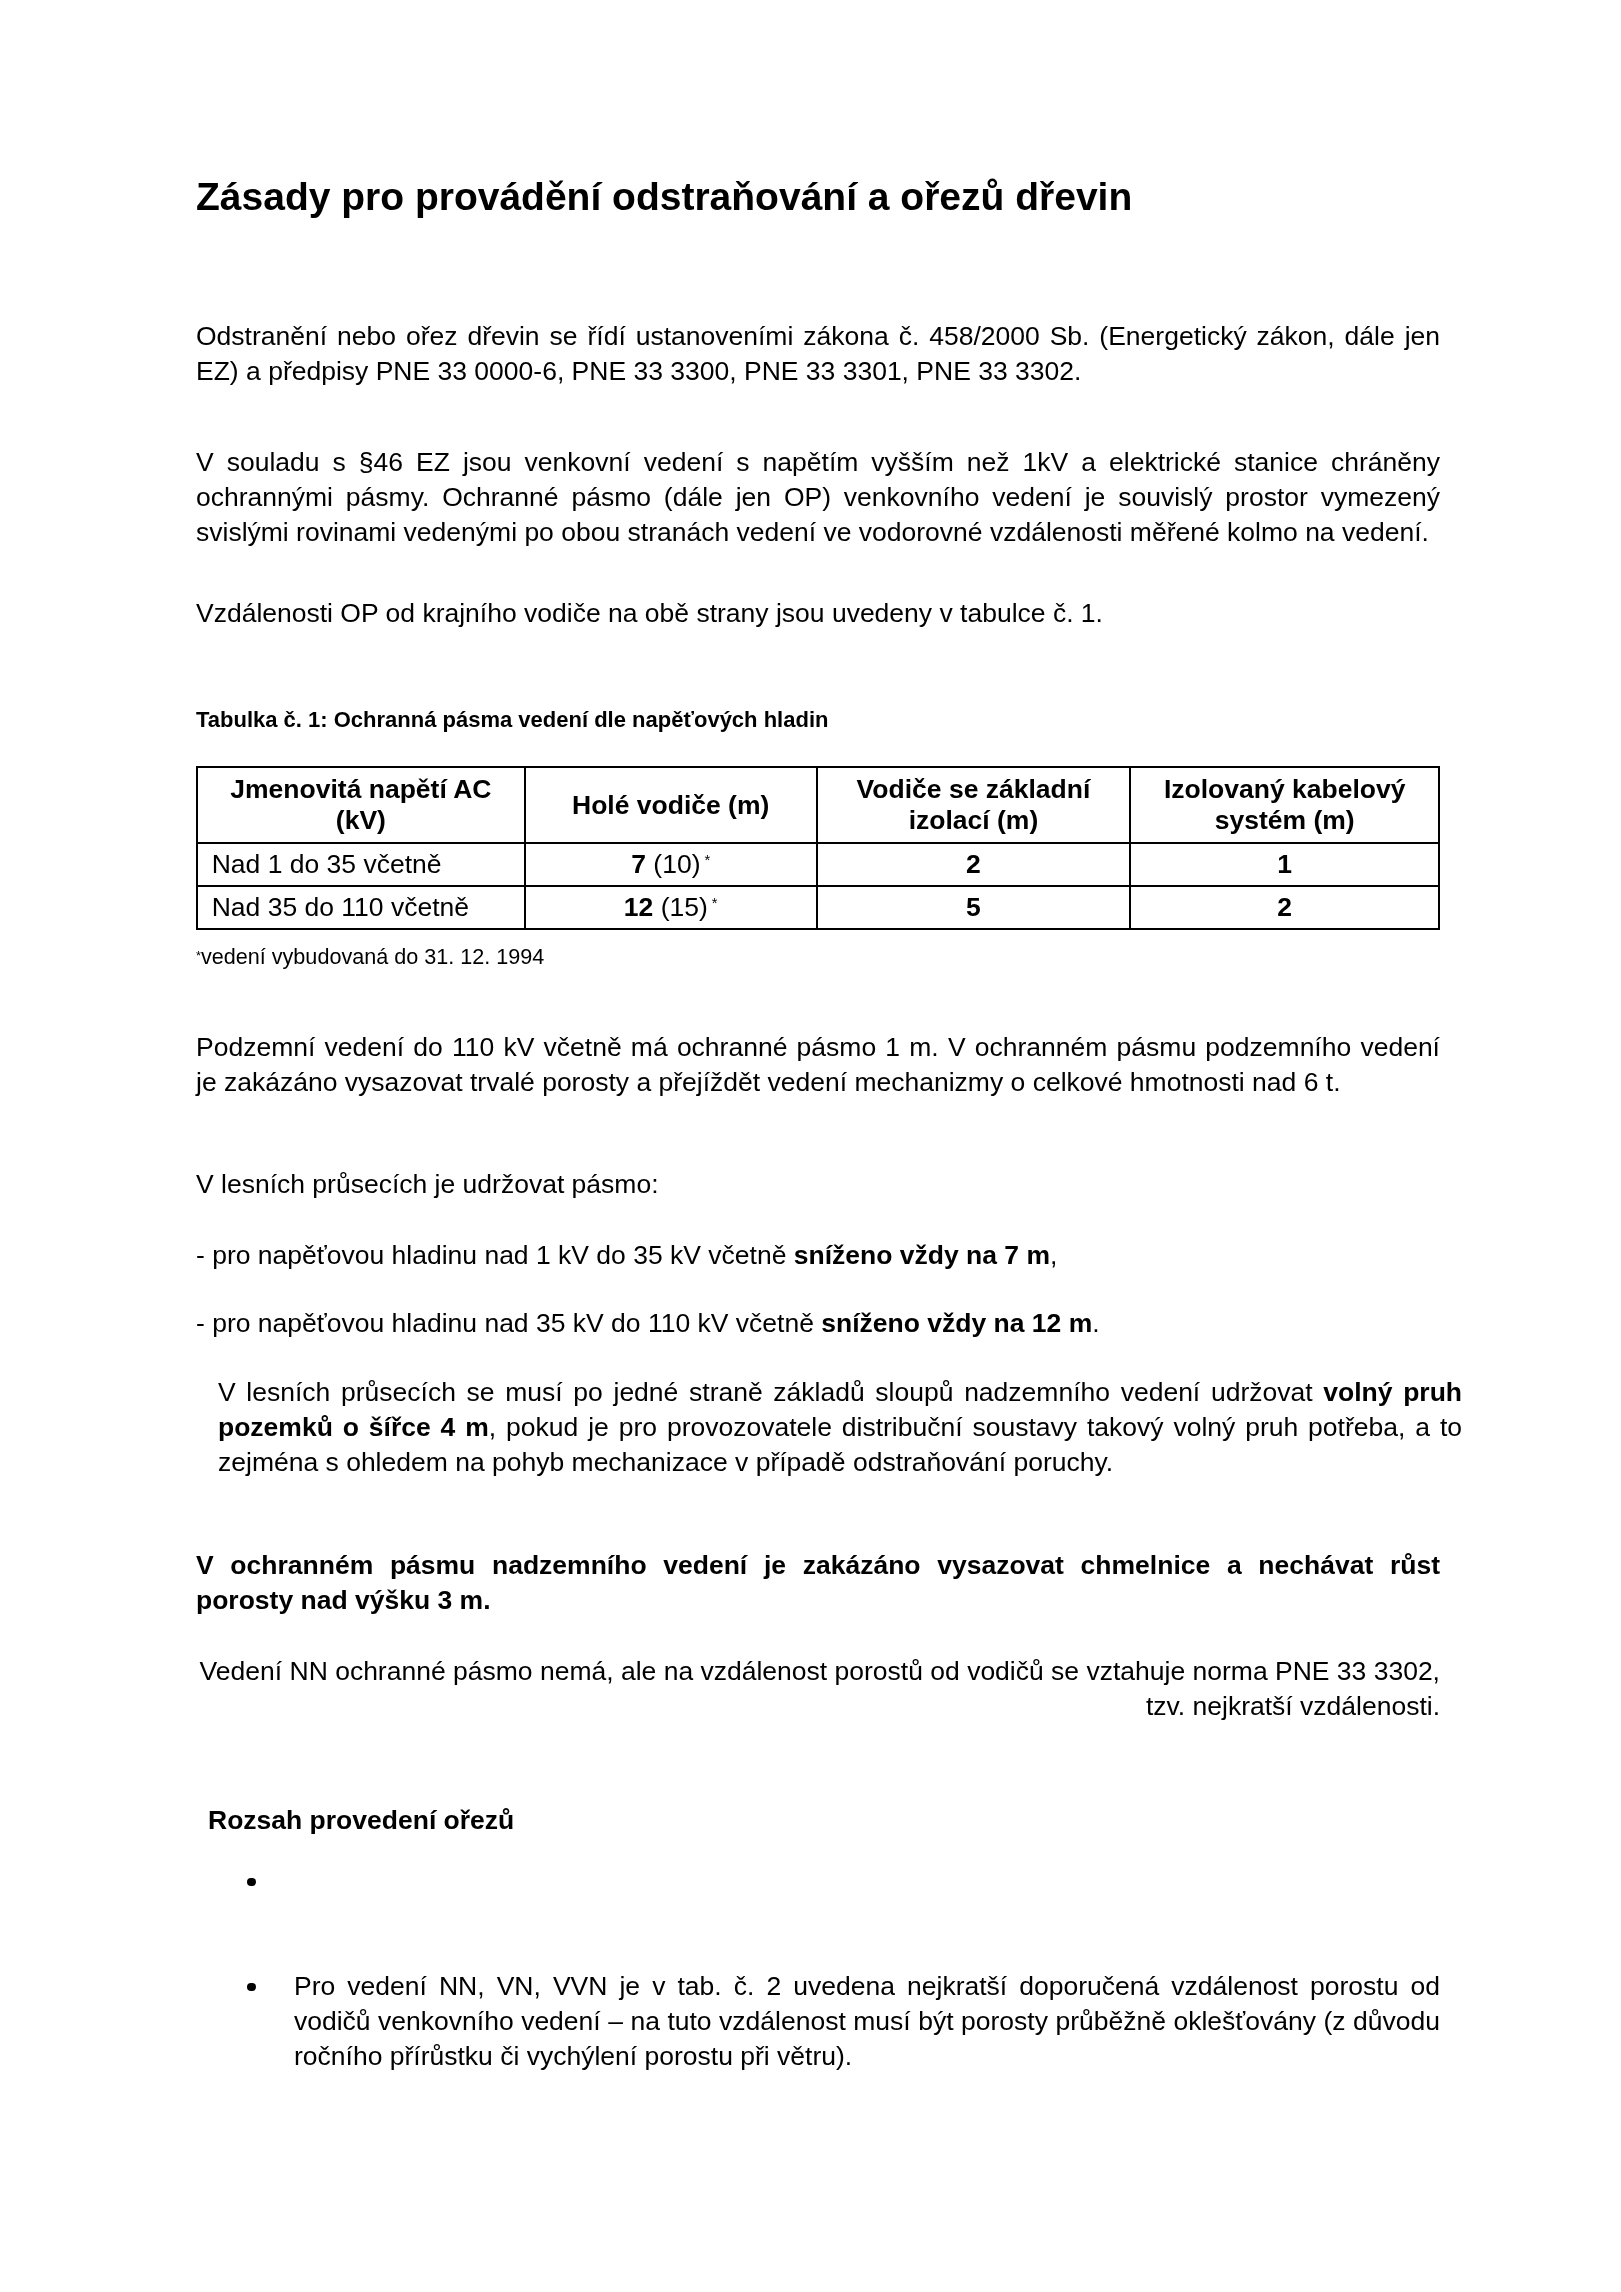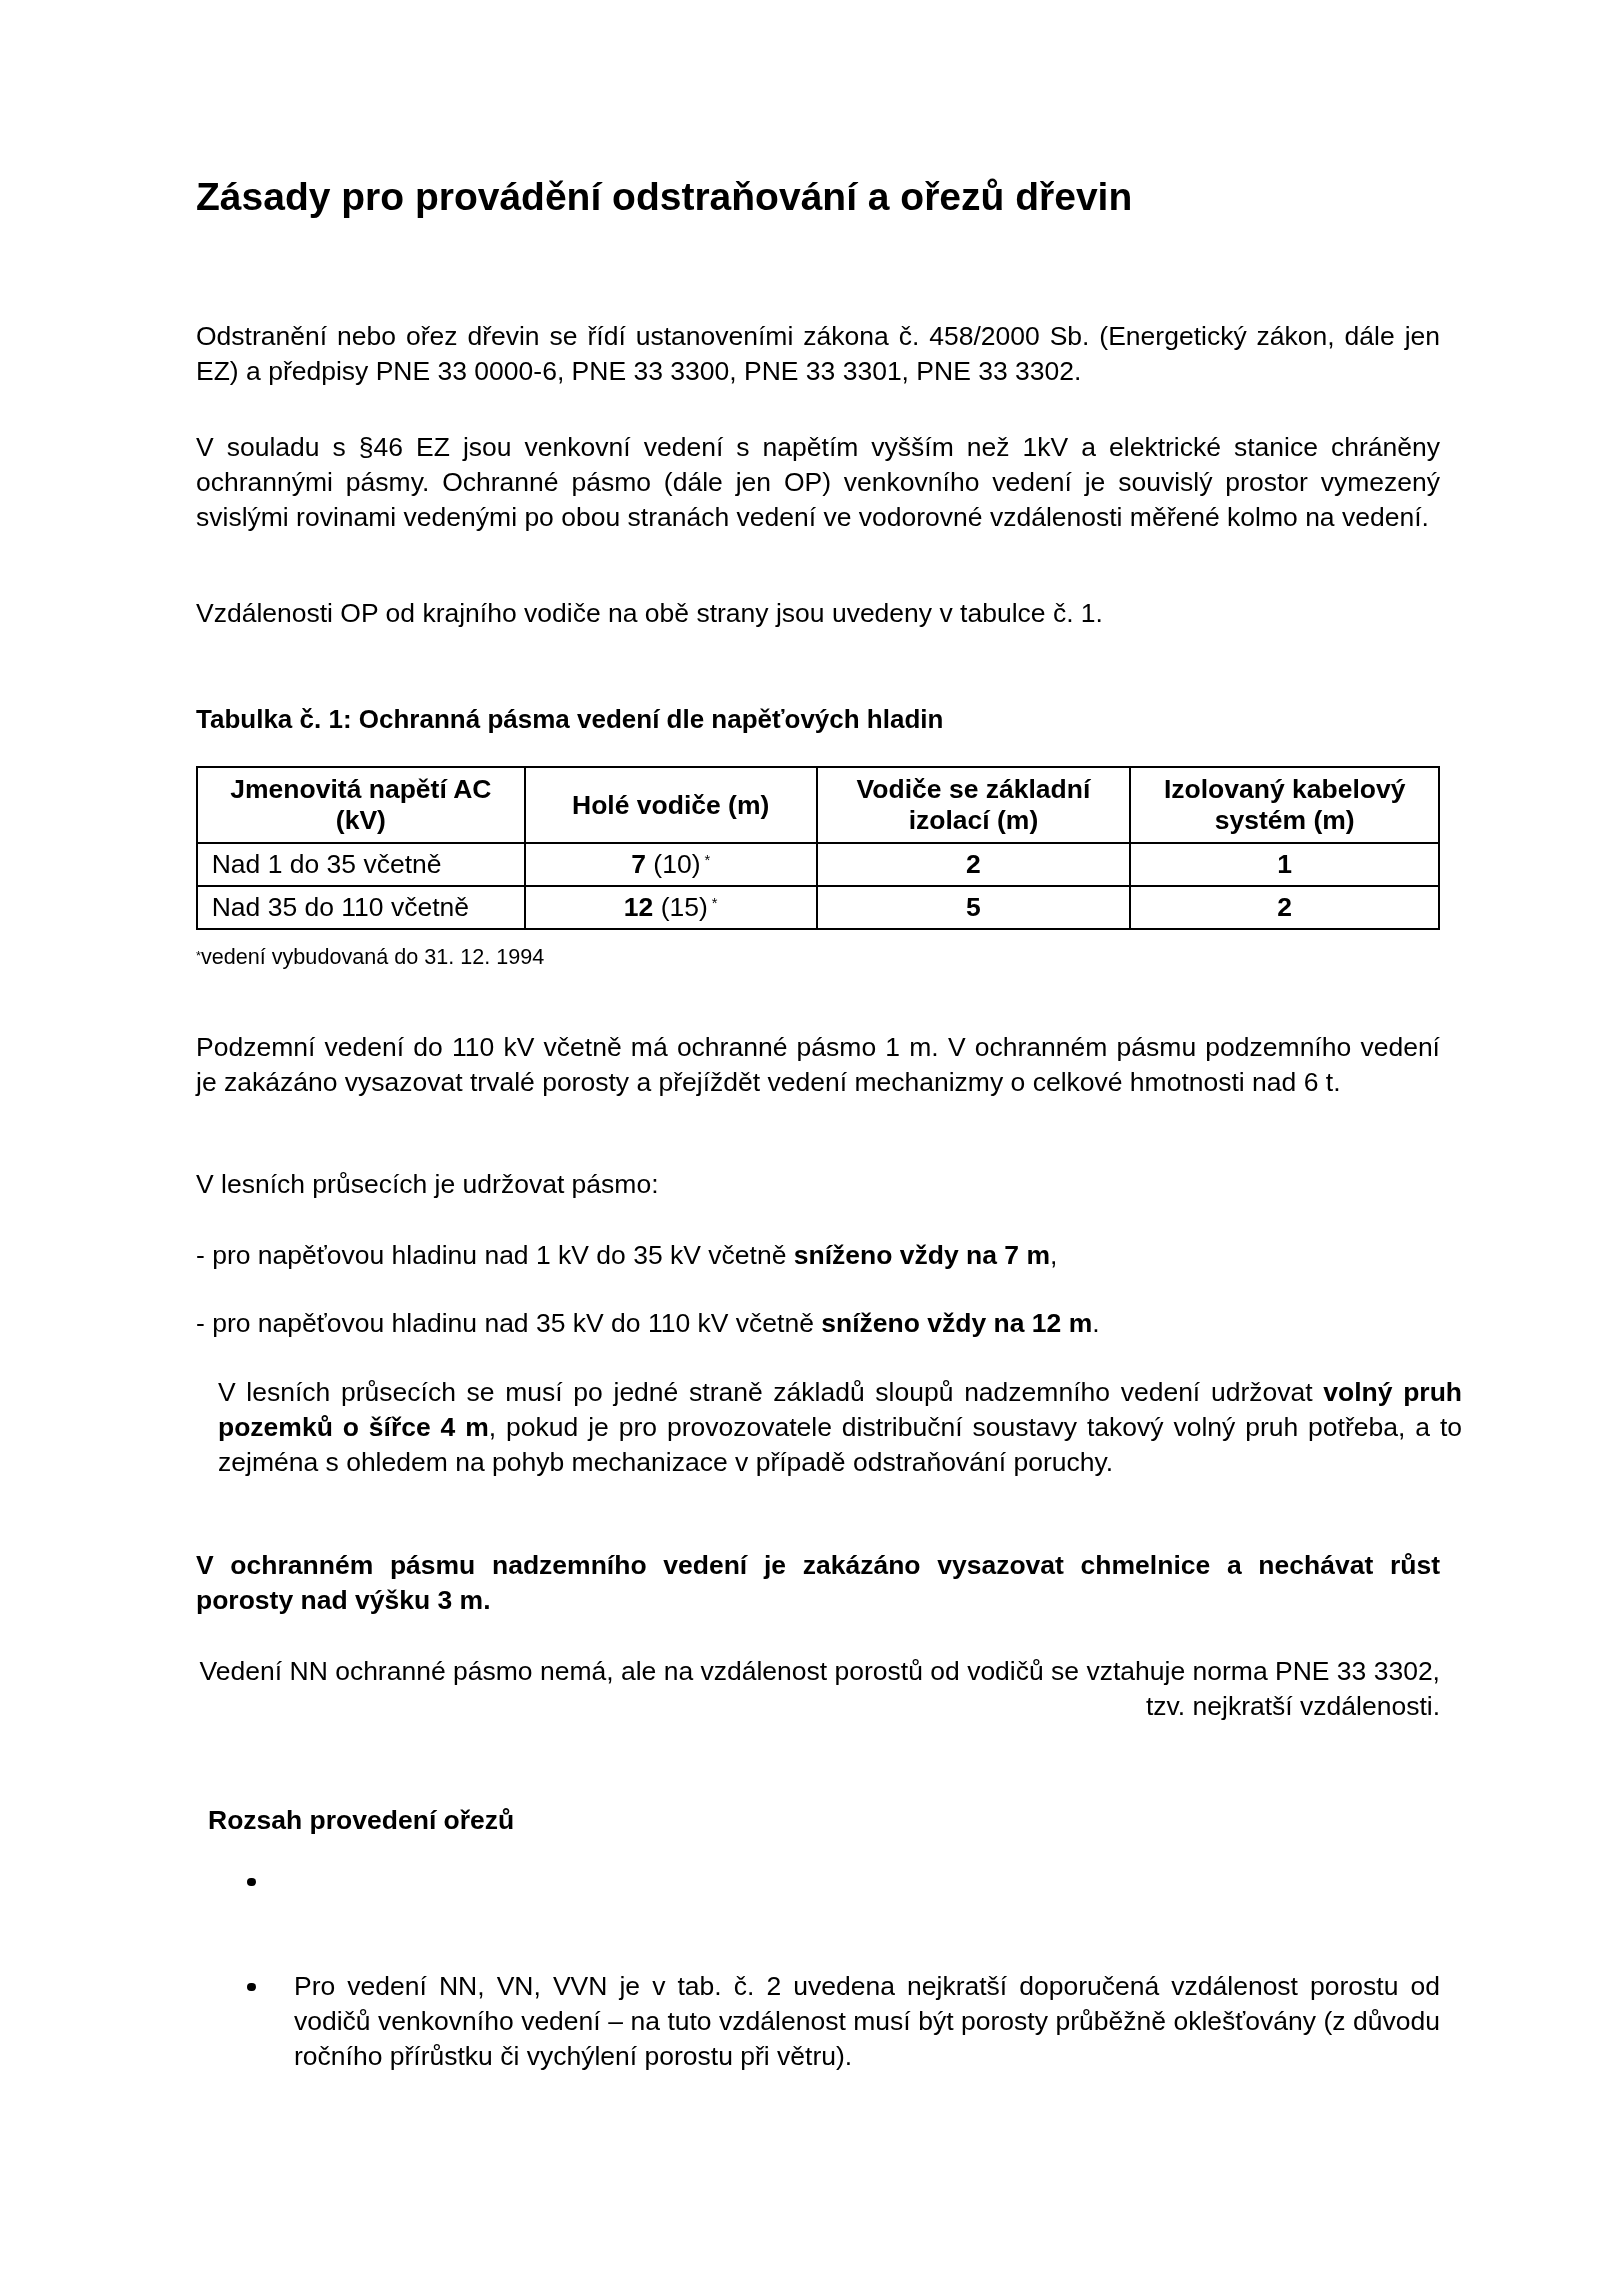--- a/index.html
+++ b/index.html
@@ -1,21 +1,21 @@
 <!DOCTYPE html>
 <html><head>
 <meta charset="utf-8">
 <style>
   html, body { margin:0; padding:0; background:#ffffff; }
   body { width:1621px; height:2293px; position:relative; overflow:hidden;
          font-family:"Liberation Sans", sans-serif; color:#000; }
   .abs { position:absolute; left:196px; width:1244px; }
   .p { font-size:26.5px; line-height:35px; text-align:justify; margin:0; }
   .title { font-size:39px; font-weight:bold; line-height:47px; margin:0; }
-  .caption { font-size:26px; font-weight:bold; line-height:35px; margin:0; }
+  .caption { font-size:22px; font-weight:bold; line-height:35px; margin:0; }
   .subhead { font-size:26.5px; font-weight:bold; line-height:35px; margin:12px; }
   b, .bold { font-weight:bold; }
   table.t { position:absolute; left:196px; top:766px; width:1244px;
             border-collapse:collapse; font-size:26.5px; }
   table.t td, table.t th { border:2px solid #000; padding:0 5.9px; }
   table.t th { font-weight:bold; text-align:center; line-height:31px; height:74px; }
   table.t td { height:41px; line-height:31px; }
   table.t td.c { text-align:center; font-weight:bold; }
   table.t td.l { text-align:left; padding-left:13.7px; }
   .sup { font-size:14.7px; vertical-align:top; position:relative; top:-3.9px; margin-left:3.9px; font-weight:normal; }
@@ -26,21 +26,21 @@
   ul.bl li { position:relative; padding-left:98px; font-size:26.5px; line-height:35px; text-align:justify; }
   ul.bl li .dot { position:absolute; left:51px; top:13.7px; width:8.8px; height:8.8px; border-radius:50%; background:#000; }
 </style>
 </head>
 <body>
 
 <h1 class="title abs" style="top:173px;">Zásady pro provádění odstraňování a ořezů dřevin</h1>
 
 <p class="p abs" style="top:319px;">Odstranění nebo ořez dřevin se řídí ustanoveními zákona č. 458/2000 Sb. (Energetický zákon, dále jen EZ) a předpisy PNE 33 0000-6, PNE 33 3300, PNE 33 3301, PNE 33 3302.</p>
 
-<p class="p abs" style="top:430px;">V souladu s §46 EZ jsou venkovní vedení s napětím vyšším než 1kV a elektrické stanice chráněny ochrannými pásmy. Ochranné pásmo (dále jen OP) venkovního vedení je souvislý prostor vymezený svislými rovinami vedenými po obou stranách vedení ve vodorovné vzdálenosti měřené kolmo na vedení.</p>
+<p class="p abs" style="top:445px;">V souladu s §46 EZ jsou venkovní vedení s napětím vyšším než 1kV a elektrické stanice chráněny ochrannými pásmy. Ochranné pásmo (dále jen OP) venkovního vedení je souvislý prostor vymezený svislými rovinami vedenými po obou stranách vedení ve vodorovné vzdálenosti měřené kolmo na vedení.</p>
 
 <p class="p abs" style="top:596px;">Vzdálenosti OP od krajního vodiče na obě strany jsou uvedeny v tabulce č. 1.</p>
 
 <p class="caption abs" style="top:702px;">Tabulka č. 1: Ochranná pásma vedení dle napěťových hladin</p>
 
 <table class="t">
   <tbody>
       <tr>
     <th style="width:314px;text-align:center;">Jmenovitá napětí AC (kV)</th>
     <th style="width:278px;">Holé vodiče (m)</th>

